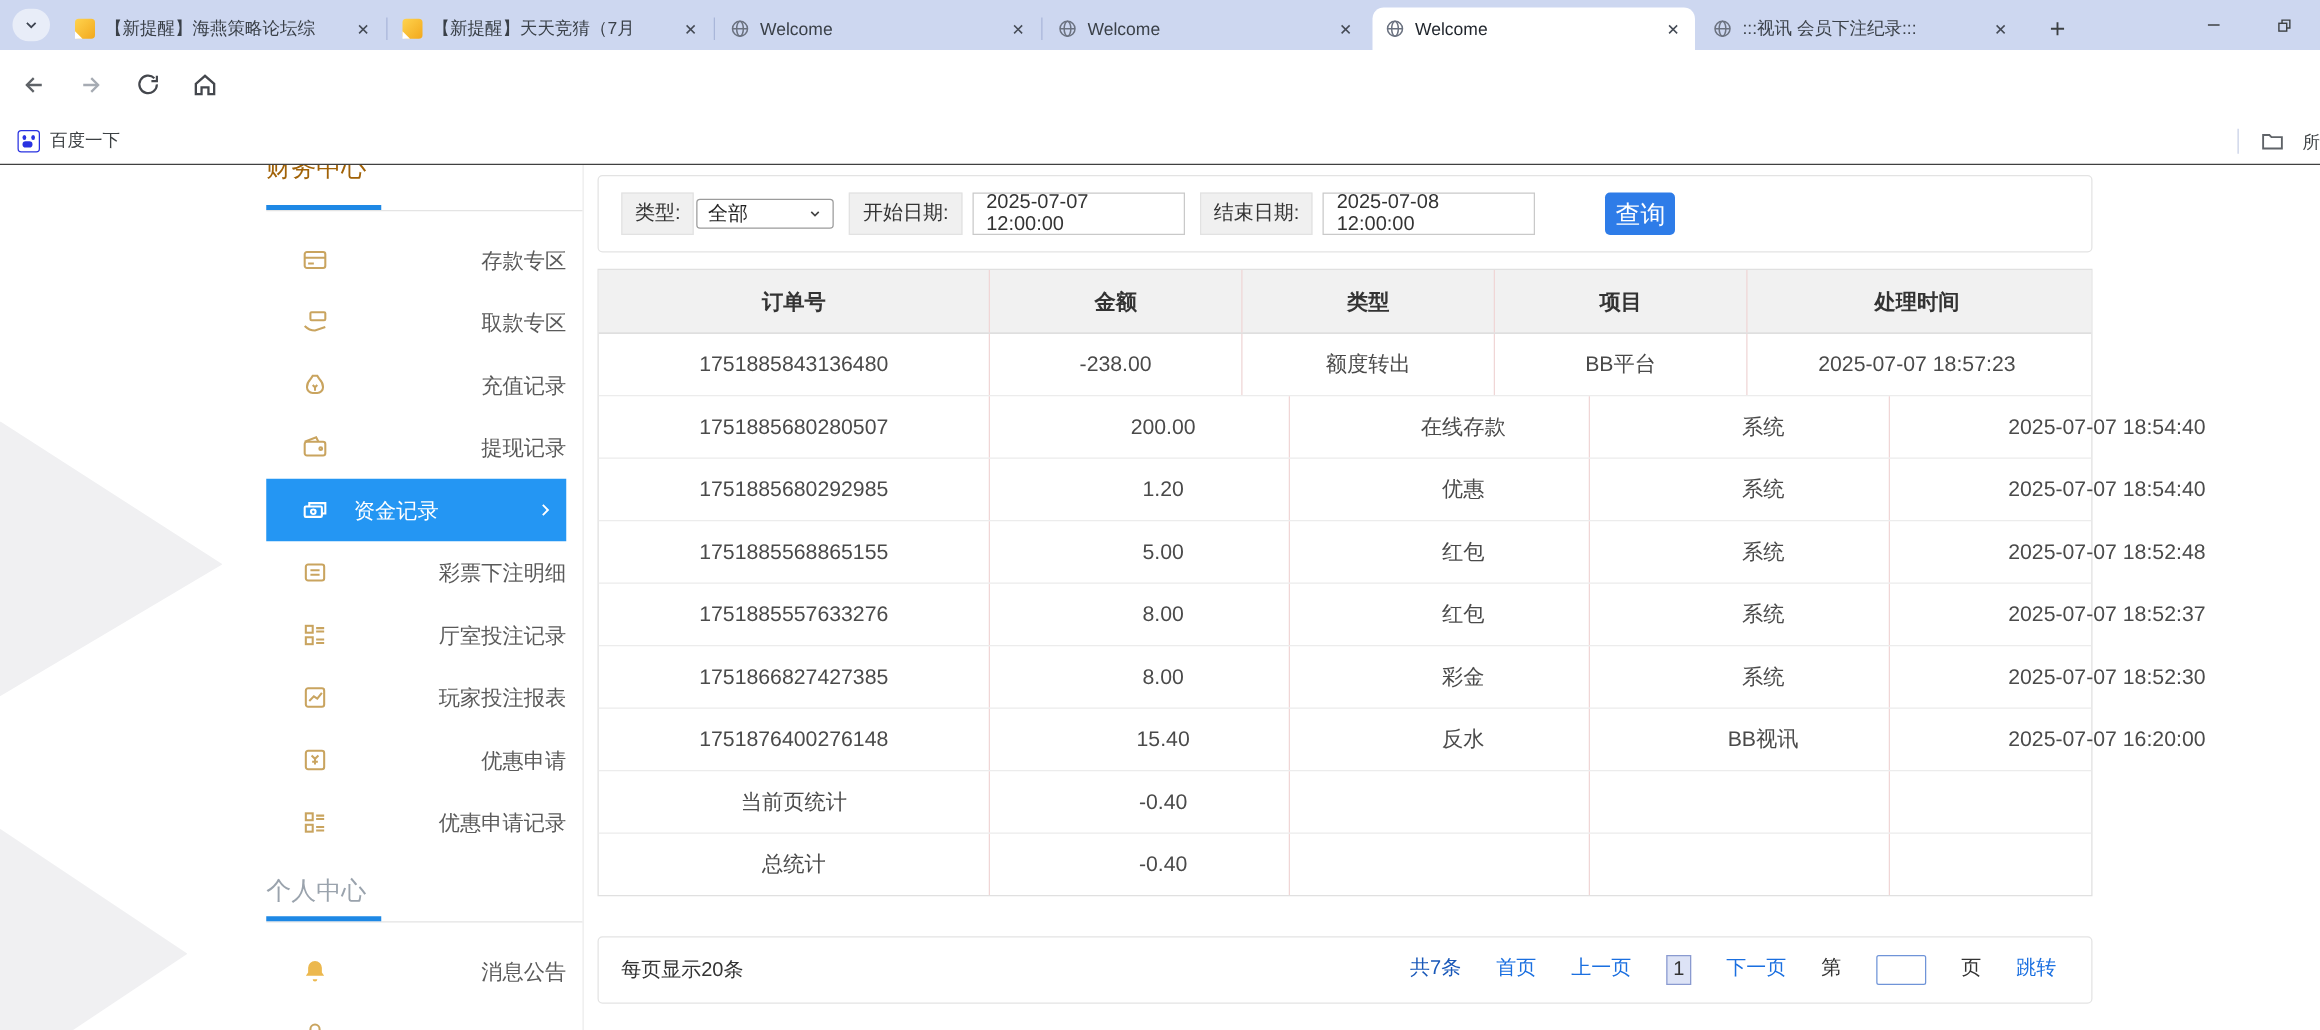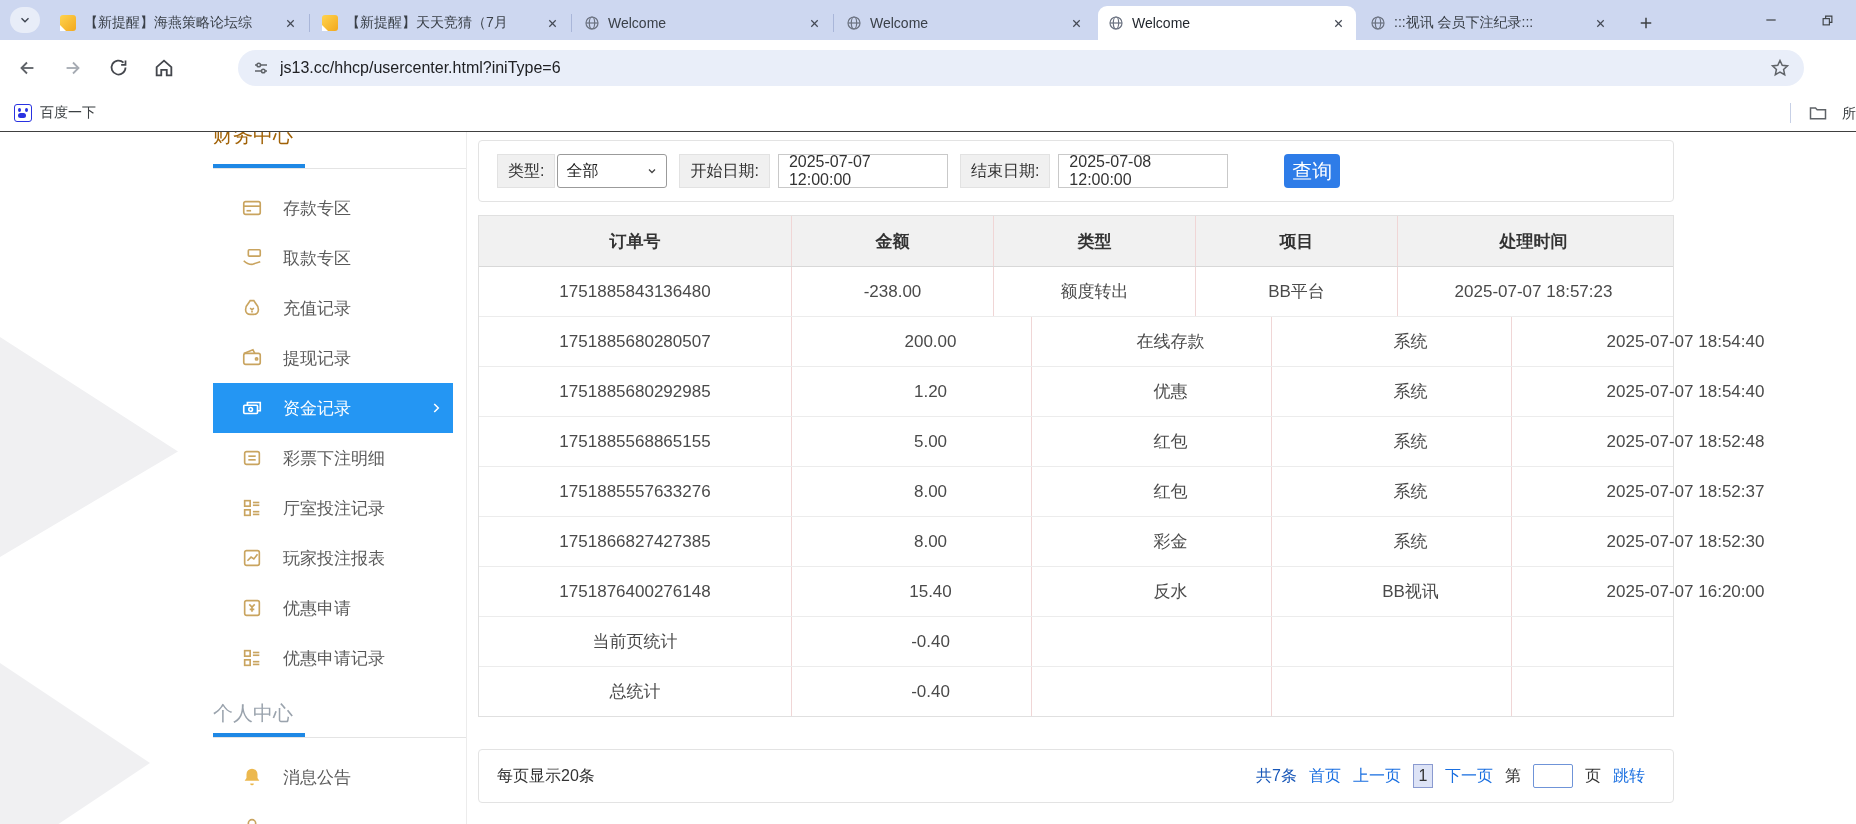--- a/index.html
+++ b/index.html
@@ -52,53 +52,53 @@
   .wm1{left:0;top:205px;width:178px;height:220px;clip-path:polygon(0 0,100% 52%,0 100%);}
   .wm2{left:0;top:531px;width:150px;height:200px;clip-path:polygon(0 0,100% 50%,0 100%);}
   
   .sidebar{position:absolute;left:213px;top:0;width:254px;height:692px;border-right:1px solid #ececec;box-sizing:border-box;background:#fff;}
   .sec-clip{height:24px;overflow:hidden;}
   .sec-title{font-size:20px;color:#a16207;margin-top:-9px;line-height:24px;}
   .underline{height:4px;border-bottom:1px solid #e4e4e4;margin-top:8px;}
   .underline i{display:block;width:92px;height:4px;background:#1e88e5;margin-bottom:-1px;}
   .nav-list{margin-top:14px;}
   .s-item{width:240px;height:50px;display:flex;align-items:center;gap:20px;padding-left:28px;
-    box-sizing:border-box;font-size:17px;color:#5a5a5a;}
+    box-sizing:border-box;font-size:17px;color:#5a5a5a;justify-content:space-between;}
   .s-item .ic{width:22px;height:22px;color:#c9a45f;flex:0 0 22px;}
   .s-item.selected{background:#2496f3;color:#fff;}
   .s-item.selected .ic{color:#fff;}
   .s-chev{margin-left:auto;margin-right:10px;color:#fff;}
   .sec2-title{font-size:20px;color:#9aa3ad;margin-top:18px;line-height:24px;}
   .partial-item{margin-top:0;}
   
   .main{position:absolute;left:478px;top:0;width:1196px;}
   .filterbox{position:absolute;left:0;top:8px;width:1196px;height:62px;border:1px solid #e3e3e3;
     border-radius:4px;box-sizing:border-box;display:flex;align-items:center;padding-left:18px;}
   .chip{background:#f0f0f0;border:1px solid #e2e2e2;height:34px;line-height:32px;padding:0 10px;
     font-size:16px;color:#333;box-sizing:border-box;}
   .ml{margin-left:12px;}
-  .selectbox{display:flex;align-items:center;justify-content:space-between;width:110px;height:34px;
+  .selectbox{display:flex;align-items:center;justify-content:space-between;width:110px;height:24px;
     border:1px solid #9b9b9b;border-radius:3px;background:#fff;padding:0 8px;box-sizing:border-box;
     font-size:16px;color:#222;margin-left:2px;}
   .datebox{width:170px;height:34px;border:1px solid #c9c9c9;background:#fff;font-size:16px;color:#333;
     display:flex;align-items:center;padding:0 10px;box-sizing:border-box;margin-left:8px;}
   .search-btn{width:56px;height:34px;background:#2e7ce8;color:#fff;font-size:20px;border:none;
     border-radius:4px;margin-left:56px;display:flex;align-items:center;justify-content:center;}
   .datatable{position:absolute;left:0;top:83px;width:1196px;border:1px solid #e0e0e0;box-sizing:border-box;}
   .thead{display:grid;grid-template-columns:313px 202px 202px 202px 271px;background:#f1f1f1;
     height:50px;font-weight:bold;font-size:17px;color:#333;border-bottom:1px solid #d8d8d8;}
   .th,.td{display:flex;align-items:center;justify-content:center;border-right:1px solid #f0d6d6;}
   .th:last-child,.td:last-child{border-right:none;}
   .trow{display:grid;grid-template-columns:313px 202px 202px 202px 271px;height:49px;font-size:17px;color:#4a4a4a;}
   .trow + .trow{border-top:1px solid #ececec;gap:38px;}
   .pagebar{position:absolute;left:0;top:604px;width:1196px;height:54px;border:1px solid #e3e3e3;
     border-radius:4px;box-sizing:border-box;display:flex;align-items:center;justify-content:space-between;
     padding:0 28px 0 18px;margin-top:13px;}
   .pb-left{font-size:16px;color:#333;}
-  .pb-right{display:flex;align-items:center;gap:12px;font-size:16px;}
+  .pb-right{display:flex;align-items:flex-start;gap:28px;font-size:16px;}
   .pb-total{color:#1857b8;}
   .pb-link{color:#1a6fe0;}
   .pb-cur{min-width:20px;height:24px;background:#dde3f6;border:1px solid #8a9ad0;color:#333;
     display:flex;align-items:center;justify-content:center;padding:0 4px;box-sizing:border-box;}
   .pb-dark{color:#333;}
   .pb-input{width:40px;height:24px;border:1px solid #6f94d8;border-radius:2px;box-sizing:border-box;font-size:15px;padding:0 4px;}
 </style>
 </head>
 <body>
 
@@ -223,34 +223,20 @@
       </span>
     <span>
         <svg width="21" height="21" viewBox="0 0 24 24" fill="none" stroke="#44474d" stroke-width="2">
           <path d="M20 12a8 8 0 1 1-2.3-5.6"></path>
           <polyline points="20,4 20,9 15,9" fill="none"></polyline>
         </svg>
       </span>
     <span>
         <svg width="22" height="22" viewBox="0 0 24 24" fill="none" stroke="#44474d" stroke-width="2">
           <path d="M4 11l8-7 8 7v9h-5v-6h-6v6H4z"></path>
-        </svg>
-      </span>
-  </div>
-  <div class="omnibox">
-    <svg width="18" height="18" viewBox="0 0 24 24" fill="none" stroke="#5f6368" stroke-width="2">
-        <line x1="4" y1="8" x2="20" y2="8"></line>
-        <circle cx="9" cy="8" r="2.4" fill="#e9eef9"></circle>
-        <line x1="4" y1="16" x2="20" y2="16"></line>
-        <circle cx="15" cy="16" r="2.4" fill="#e9eef9"></circle>
-      </svg>
-    <span class="url-text">js13.cc/hhcp/usercenter.html?iniType=6</span>
-    <span>
-        <svg width="20" height="20" viewBox="0 0 24 24" fill="none" stroke="#5f6368" stroke-width="1.8">
-          <path d="M12 3l2.7 5.8 6.3.7-4.7 4.3 1.3 6.2-5.6-3.2-5.6 3.2 1.3-6.2L3 9.5l6.3-.7z"></path>
         </svg>
       </span>
   </div>
   <div class="avatar">
     <svg width="28" height="28" viewBox="0 0 24 24" fill="#1a66e8">
         <circle cx="12" cy="8" r="4"></circle>
         <path d="M4 21c0-4.5 3.8-7 8-7s8 2.5 8 7z"></path>
       </svg>
   </div>
 </div>

